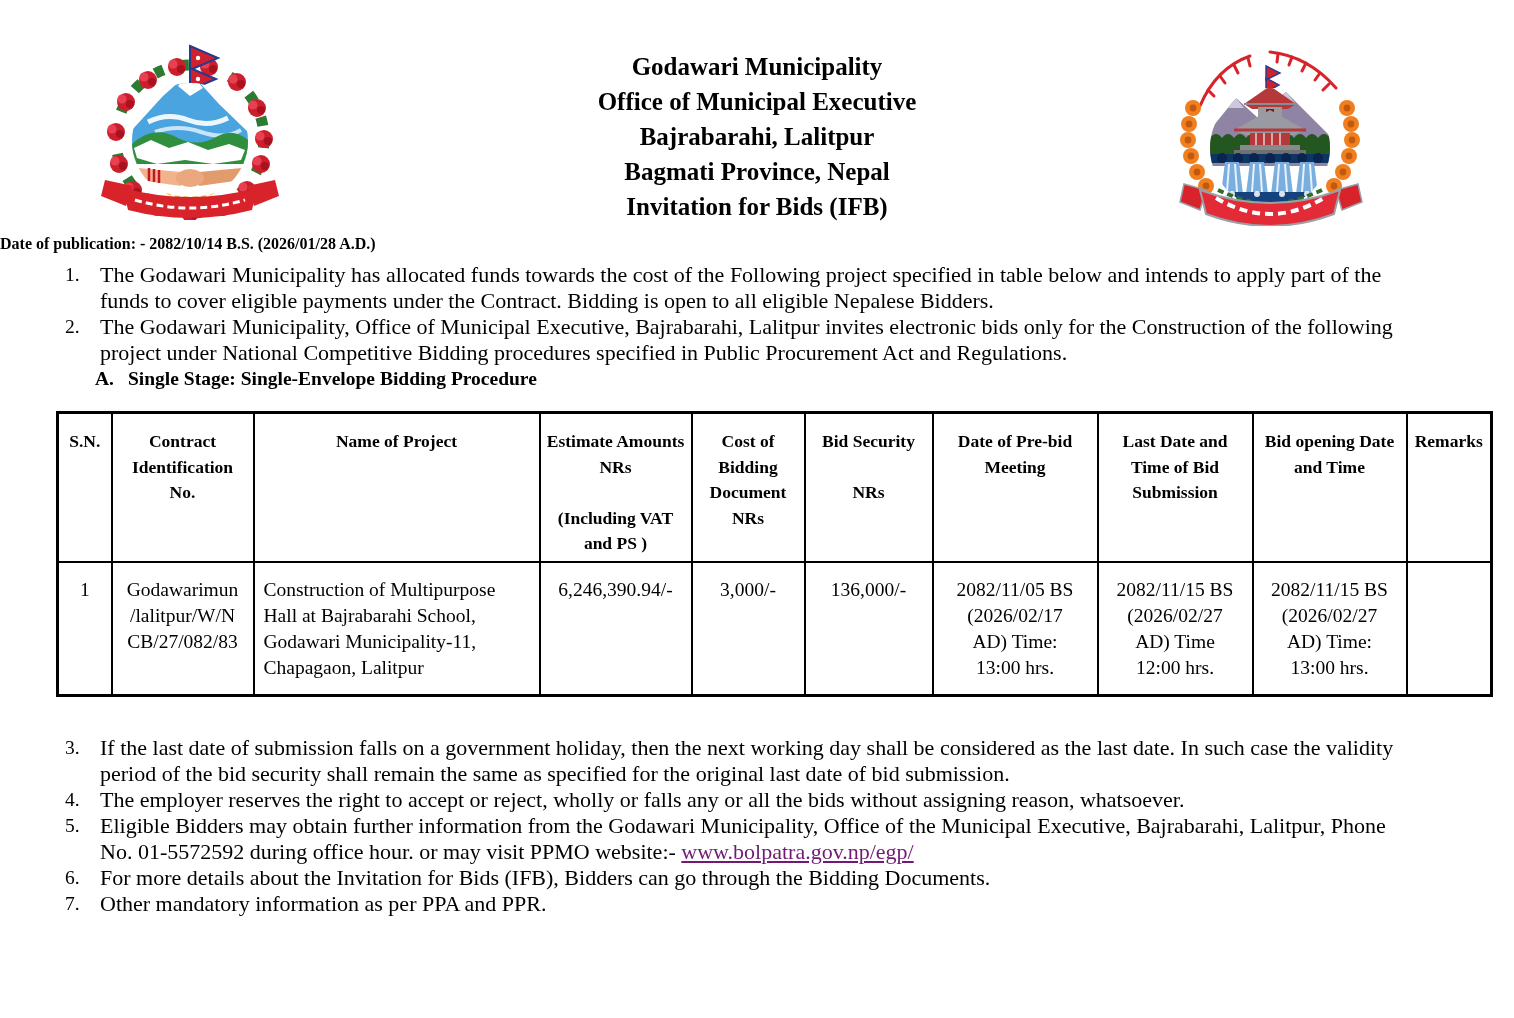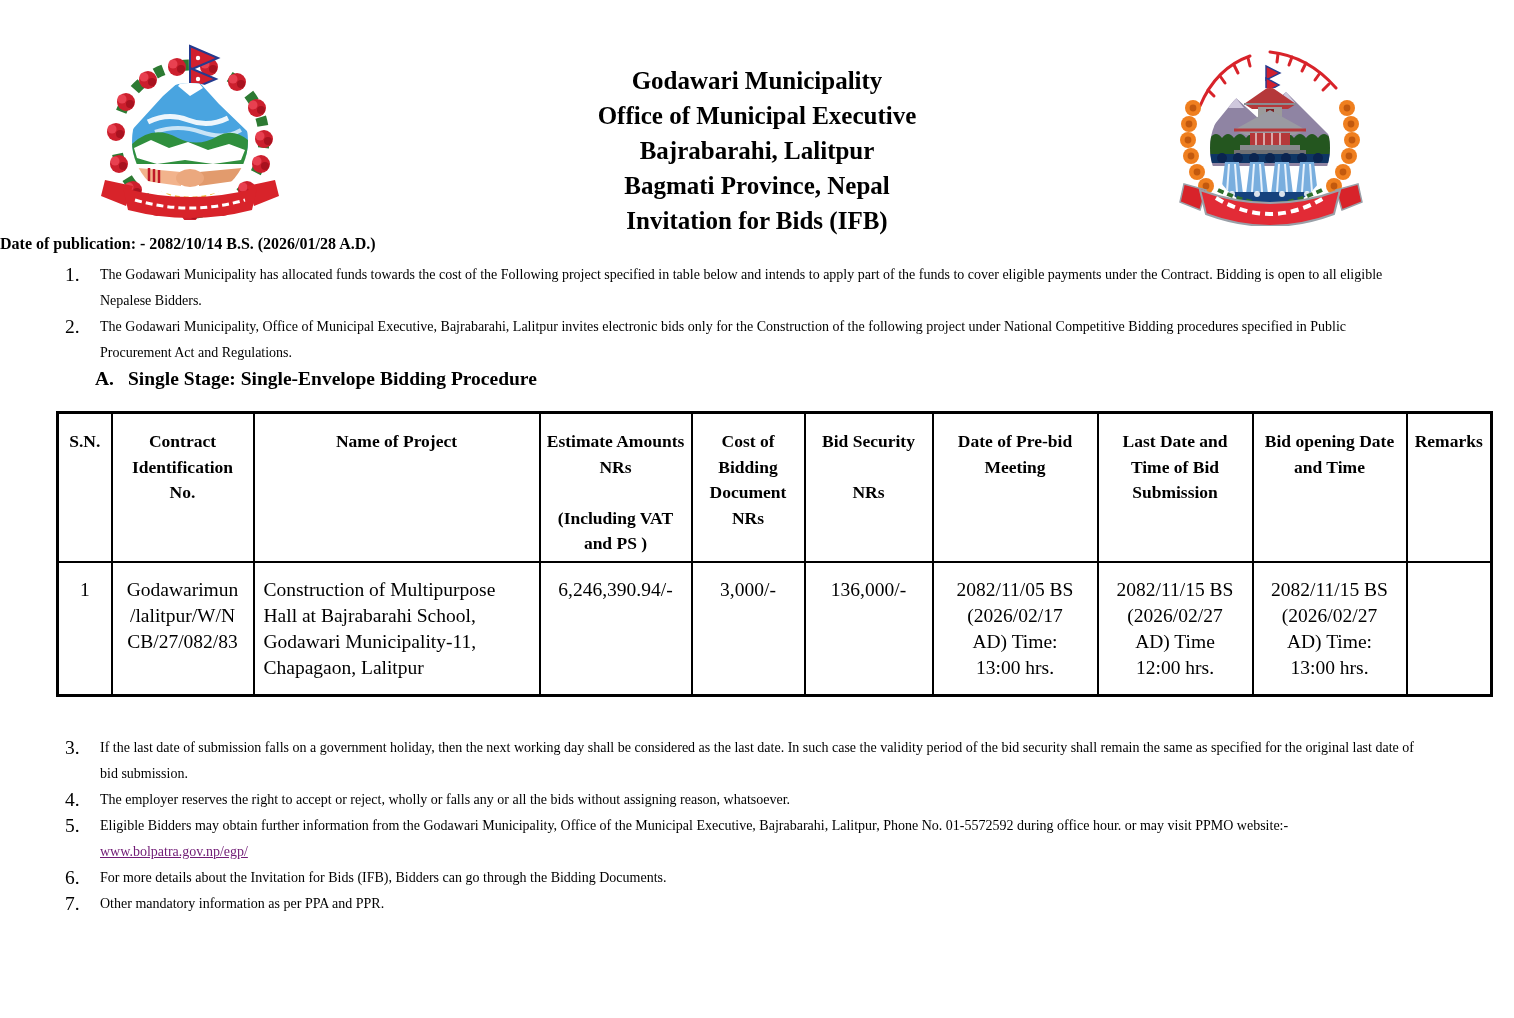--- a/index.html
+++ b/index.html
@@ -3,29 +3,29 @@
 <meta charset="utf-8">
 <style>
   html,body{margin:0;padding:0;background:#fff;}
   .page{position:relative;width:1514px;height:1018px;background:#ffffff;overflow:hidden;
         font-family:"Liberation Serif",serif;color:#000;}
   
   .header-zone{position:relative;height:262px;}
   .logo{position:absolute;}
   .logo-left{left:93px;top:44px;}
   .logo-right{left:1178px;top:44px;}
-  .title-block{position:absolute;left:330px;right:330px;top:63px;text-align:center;
+  .title-block{position:absolute;left:330px;right:330px;top:49px;text-align:center;
                font-weight:bold;font-size:25px;line-height:35px;}
   .pub-date{position:absolute;left:0;right:0;top:231px;
             font-weight:bold;font-size:16px;line-height:26px;}
   
   .num-list{margin:0 100px 0 65px;}
   .num-item{display:flex;}
   .num-item .num{flex:0 0 35px;font-size:19.5px;line-height:26px;}
-  .num-item .txt{flex:1;font-size:14px;line-height:26px;}
+  .num-item .txt{flex:1;font-size:22px;line-height:26px;}
   .sub-item{display:flex;margin-left:30px;font-weight:bold;font-size:19.5px;line-height:26px;}
   .sub-item .letter{flex:0 0 33px;}
   
   table.bid{border-collapse:collapse;table-layout:fixed;margin:19px 0 0 56px;
             width:1434px;border:3px solid #000;}
   .bid th,.bid td{border:2px solid #000;vertical-align:top;padding:14px 5px 4px 5px;
             font-size:19.5px;line-height:26px;white-space:pre-line;text-align:center;}
   .bid th{font-weight:bold;font-size:17.5px;line-height:25.5px;height:145px;
           box-sizing:border-box;padding-top:15px;}
   .bid tr.drow{height:134px;}

